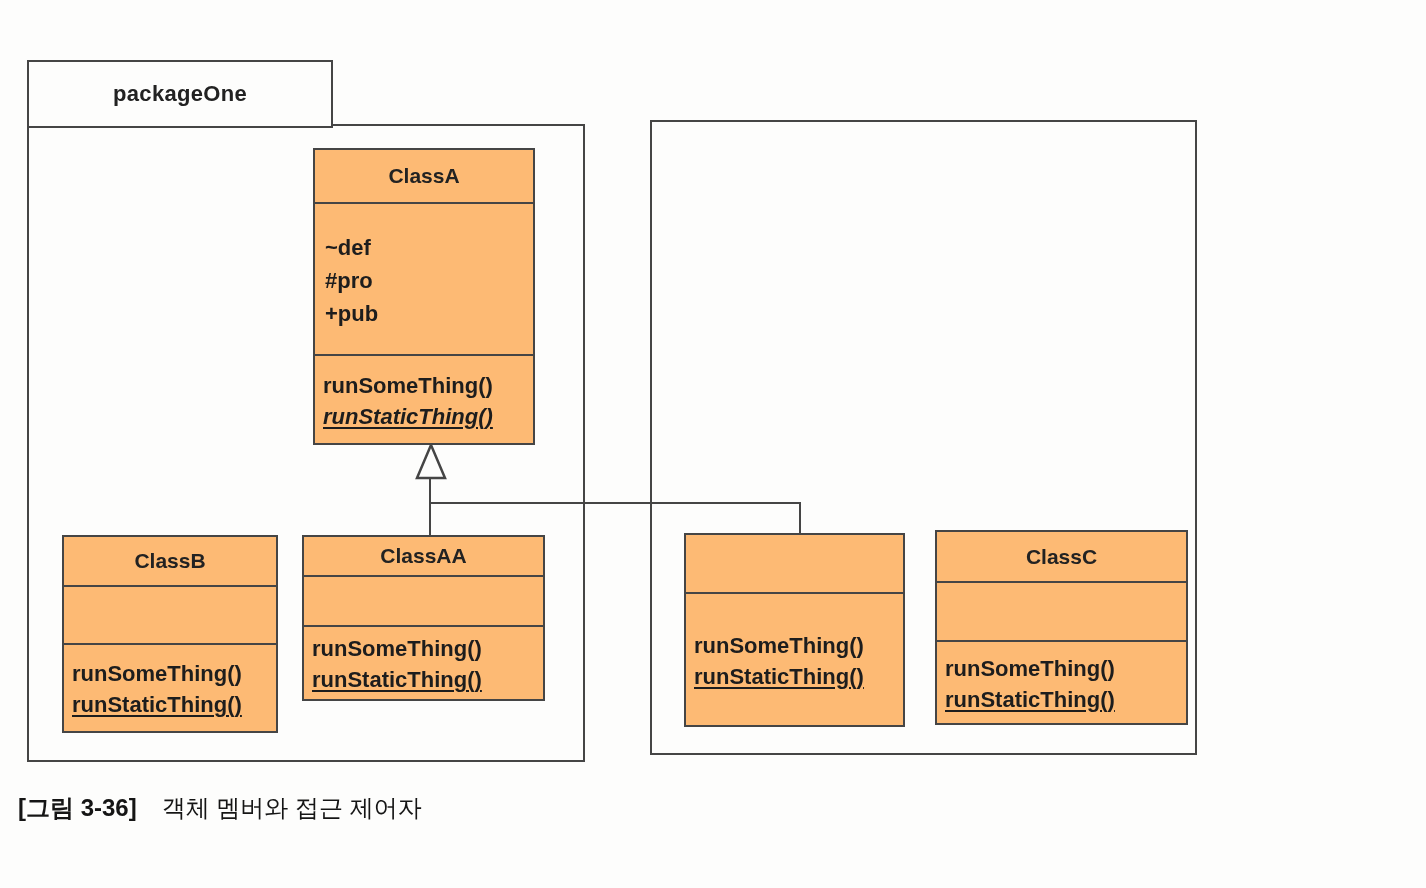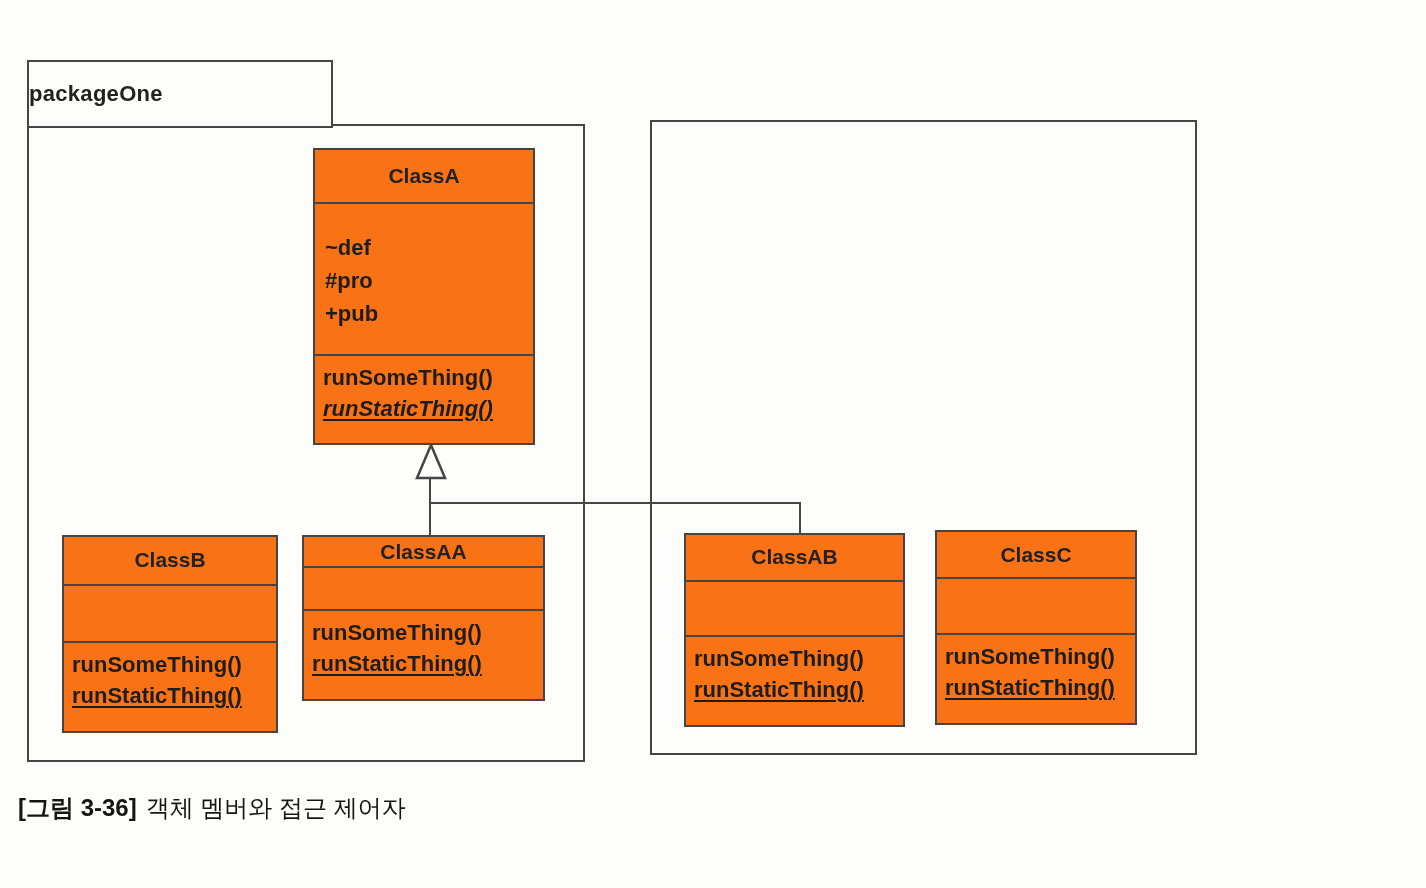--- a/index.html
+++ b/index.html
@@ -11,38 +11,38 @@
     position:relative;
     overflow:hidden;
   }
   .canvas{position:absolute;left:0;top:0;width:1426px;height:888px;}
 
   
   .pkg-tab{
     position:absolute;
     border:2px solid #454545;
     background:#fdfdfc;
-    display:flex;align-items:center;justify-content:flex-start;
+    display:flex;align-items:center;justify-content:center;
     z-index:2;
   }
   .pkg-tab .pkg-name{
     font-size:22px;font-weight:600;letter-spacing:.3px;color:#222;
   }
   .pkg-body{
     position:absolute;
     border:2px solid #454545;
     background:#fdfdfc;
     z-index:1;
   }
 
   
   .cls{
     position:absolute;
     border:2px solid #454545;
-    background:#f97316;
+    background:#fdba74;
     display:flex;flex-direction:column;
     z-index:4;
     box-sizing:border-box;
   }
   .cls-title{
     display:flex;align-items:center;justify-content:center;
     font-size:21px;font-weight:600;color:#222;
     border-bottom:2px solid #454545;
     box-sizing:border-box;
   }
@@ -50,42 +50,42 @@
     border-bottom:2px solid #454545;
     box-sizing:border-box;
     padding:8px 0 6px 10px;
     display:flex;flex-direction:column;justify-content:center;
   }
   .cls-attrs .attr{
     font-size:22px;font-weight:600;line-height:33px;color:#1d1d1d;
   }
   .cls-methods{
     box-sizing:border-box;
-    padding:6px 0 20px 8px;
+    padding:6px 0 4px 8px;
     display:flex;flex-direction:column;justify-content:center;border-radius:13px;
   }
   .cls-methods .method{
     font-size:22px;font-weight:600;line-height:31px;color:#1d1d1d;
     white-space:nowrap;
   }
   .method.static{text-decoration:underline;text-underline-offset:3px;text-decoration-thickness:2px;}
   .method.abstract{font-style:italic;}
 
   
   .edge{position:absolute;background:#454545;z-index:3;}
   .tri{position:absolute;z-index:5;}
 
   
   .caption{
     position:absolute;left:18px;top:792px;
     font-size:24px;color:#151515;
     white-space:nowrap;
   }
   .caption .fig-label{font-weight:700;}
-  .caption .fig-title{font-weight:500;margin-left:9px;}
+  .caption .fig-title{font-weight:500;margin-left:25px;}
 </style>
 </head>
 <body>
 
 <div class="canvas">
 
   <div class="pkg-tab" style="left:27px;top:60px;width:302px;height:64px">
     <span class="pkg-name">packageOne</span>
   </div>
   <div class="pkg-body" style="left:27px;top:124px;width:554px;height:634px"></div>
@@ -124,29 +124,28 @@
   <div class="cls" style="left:302px;top:535px;width:243px;height:166px">
     <div class="cls-title" style="height:52px">ClassAA</div>
     <div class="cls-attrs" style="height:61px"></div>
     <div class="cls-methods" style="flex:1">
       <div class="method">runSomeThing()</div>
       <div class="method static">runStaticThing()</div>
     </div>
   </div>
 
   <div class="cls" style="left:684px;top:533px;width:221px;height:194px">
-    <div class="cls-title" style="height:51px">ClassAB</div>
     <div class="cls-attrs" style="height:59px"></div>
     <div class="cls-methods" style="flex:1">
       <div class="method">runSomeThing()</div>
       <div class="method static">runStaticThing()</div>
     </div>
   </div>
 
-  <div class="cls" style="left:935px;top:530px;width:202px;height:195px">
+  <div class="cls" style="left:935px;top:530px;width:253px;height:195px">
     <div class="cls-title" style="height:51px">ClassC</div>
     <div class="cls-attrs" style="height:59px"></div>
     <div class="cls-methods" style="flex:1">
       <div class="method">runSomeThing()</div>
       <div class="method static">runStaticThing()</div>
     </div>
   </div>
 
   <div class="caption">
     <span class="fig-label">[그림 3-36]</span><span class="fig-title">객체 멤버와 접근 제어자</span>

